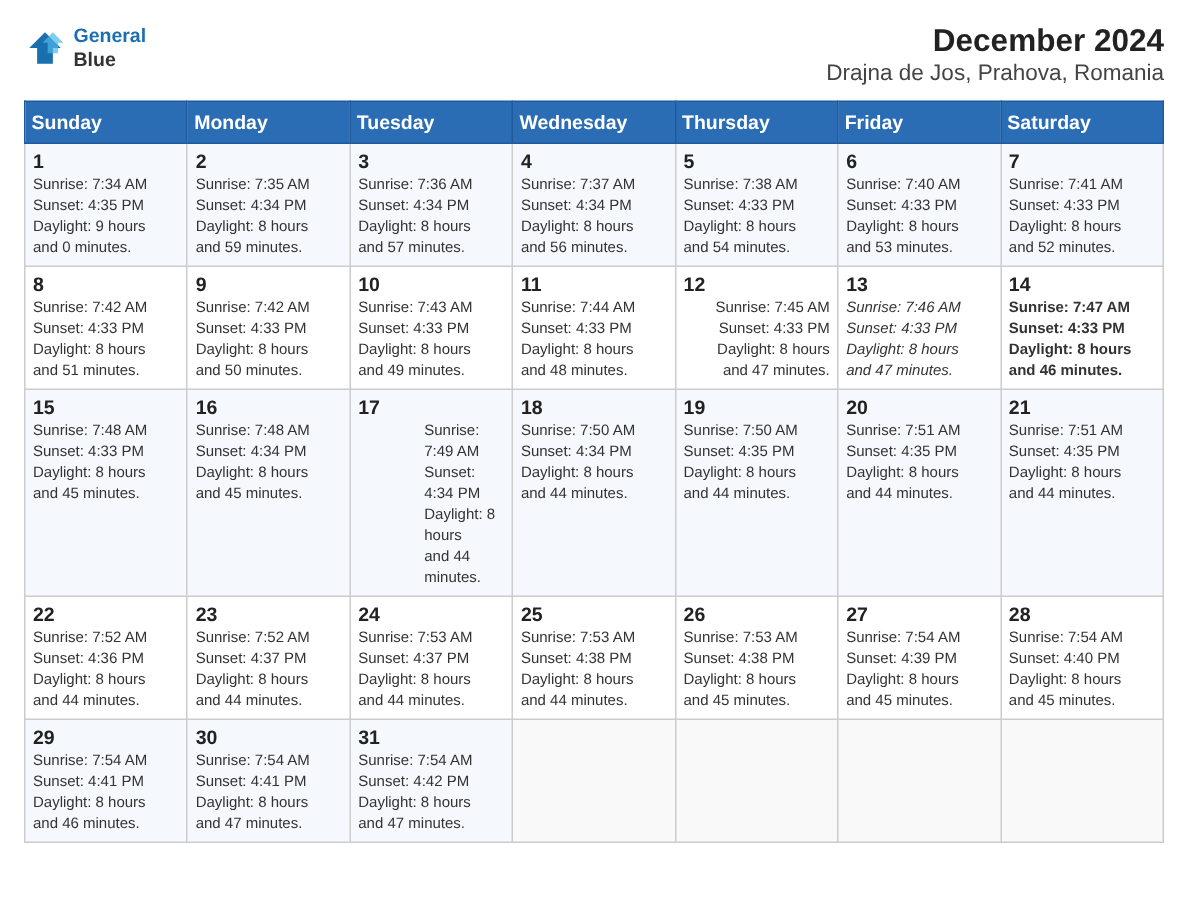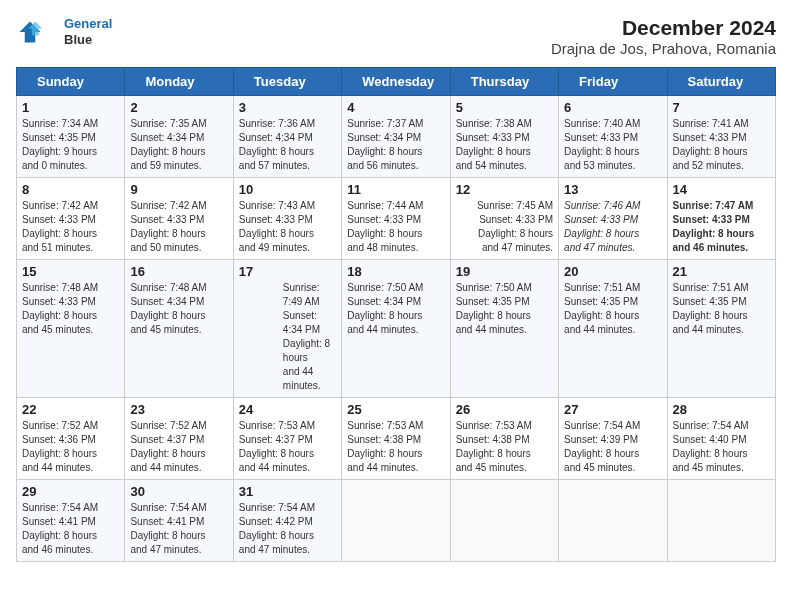--- a/index.html
+++ b/index.html
@@ -12,21 +12,21 @@
     }
     .header {
       display: flex;
       justify-content: space-between;
       align-items: flex-start;
       margin-bottom: 10px;
     }
     .logo {
       display: flex;
       align-items: center;
-      gap: 20px;
+      gap: 5px;
     }
     .logo-text {
       font-size: 13px;
       font-weight: bold;
       color: #333;
       line-height: 1.2;
     }
     .logo-text span {
       color: #1a6faf;
     }
@@ -49,21 +49,21 @@
     table {
       width: 100%;
       border-collapse: collapse;
       table-layout: fixed;
     }
     thead tr th {
       background-color: #2a6db5;
       color: #fff;
       font-size: 13px;
       font-weight: bold;
-      padding: 6px 20px;
+      padding: 6px 4px;
       text-align: left;
       border: 1px solid #1f5a9c;
     }
     tbody tr td {
       vertical-align: top;
       border: 1px solid #ccc;
       padding: 4px 5px;
       font-size: 10.5px;
       color: #222;
       min-height: 80px;

